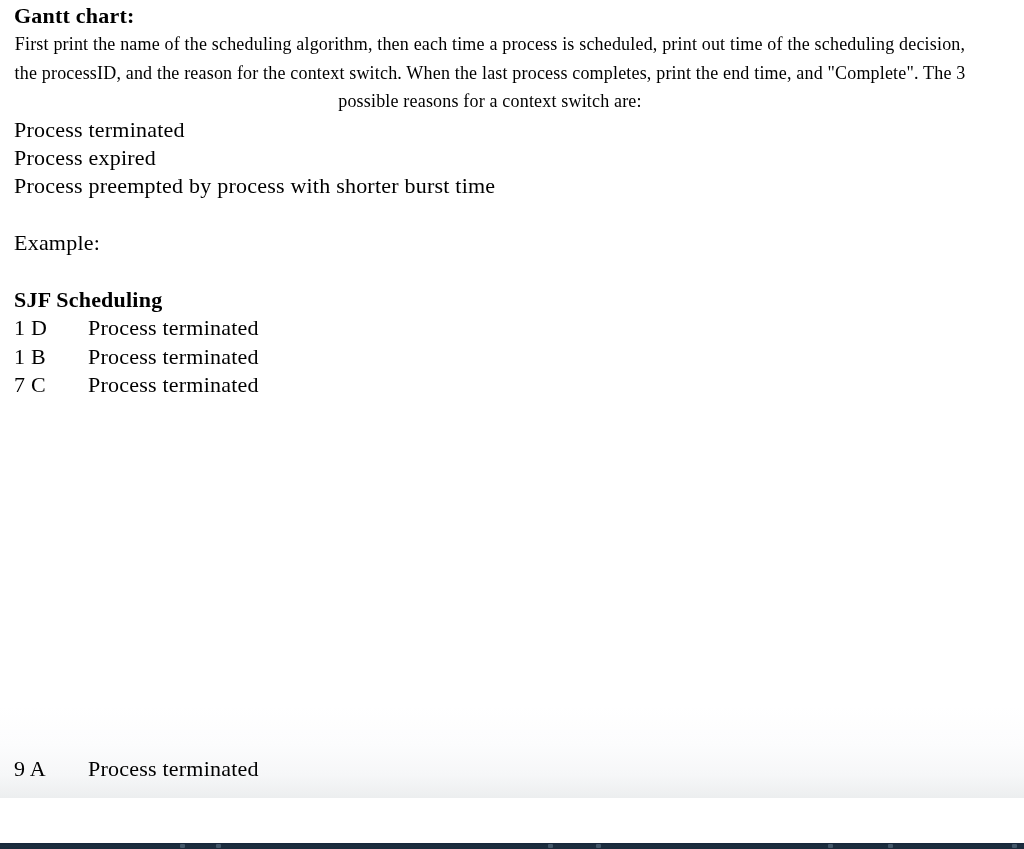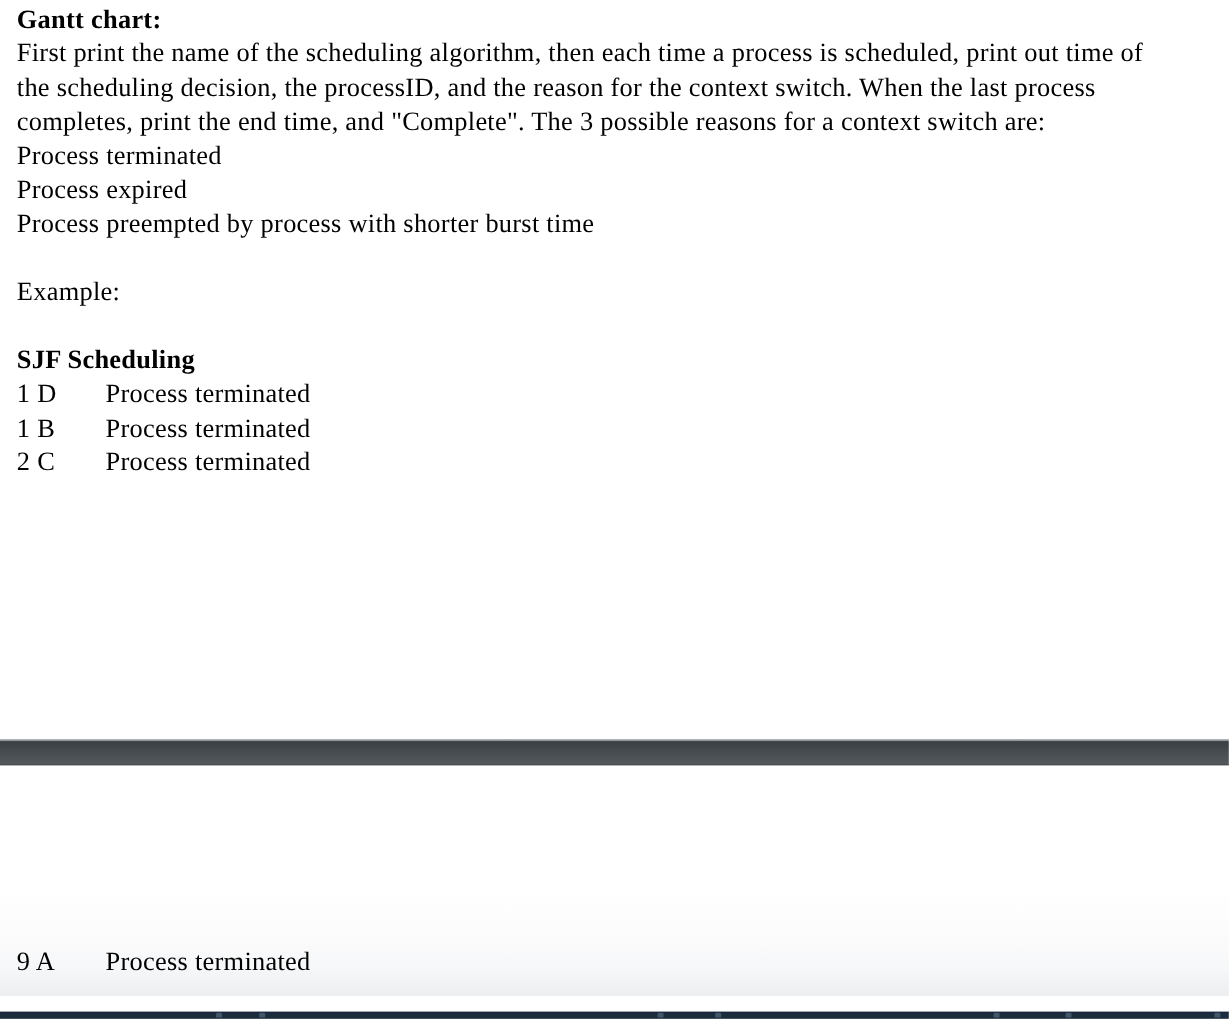--- a/index.html
+++ b/index.html
@@ -43,25 +43,25 @@
   }
 
   .line {
     font-size: 22px;
     line-height: 28.4px;
     letter-spacing: 0.01em;
     white-space: pre;
   }
 
   .para {
-    font-size: 22px;
+    font-size: 18px;
     line-height: 28.4px;
     letter-spacing: 0.01em;
     width: 952px;
-    text-align: left;
+    text-align: center;
   }
 
   .bold {
     font-weight: bold;
   }
 
   .blank {
     font-size: 22px;
     line-height: 28.4px;
     height: 28.4px;
@@ -102,21 +102,21 @@
                 #4d5256 15px,
                 #53585c 21px,
                 #4a4f53 22px);
     box-shadow: inset 0 -1px 0 rgba(0,0,0,0.25);
   }
 
   
   .doc-pane-bottom {
     position: absolute;
     left: 0;
-    top: 638px;
+    top: 606px;
     width: 1024px;
     height: 192px;
     background: linear-gradient(to bottom,
                 #ffffff 0%,
                 #ffffff 52%,
                 #fcfcfd 72%,
                 #f6f7f8 88%,
                 #eceeef 100%);
     overflow: hidden;
   }
@@ -175,21 +175,21 @@
       <div class="gantt-row">
         <span class="col-time">1 D</span><span class="col-reason">Process terminated</span>
       </div>
 
       <div class="gantt-row">
         <span class="col-time">1 B</span><span class="col-reason">Process terminated</span>
       </div>
 
 
       <div class="gantt-row">
-        <span class="col-time">2 C</span><span class="col-reason">Process terminated</span>
+        <span class="col-time">7 C</span><span class="col-reason">Process terminated</span>
       </div>
 
     </div>
   </div>
 
   <div class="split-bar"></div>
 
   <div class="doc-pane-bottom">
     <div class="doc-body-bottom">
 

